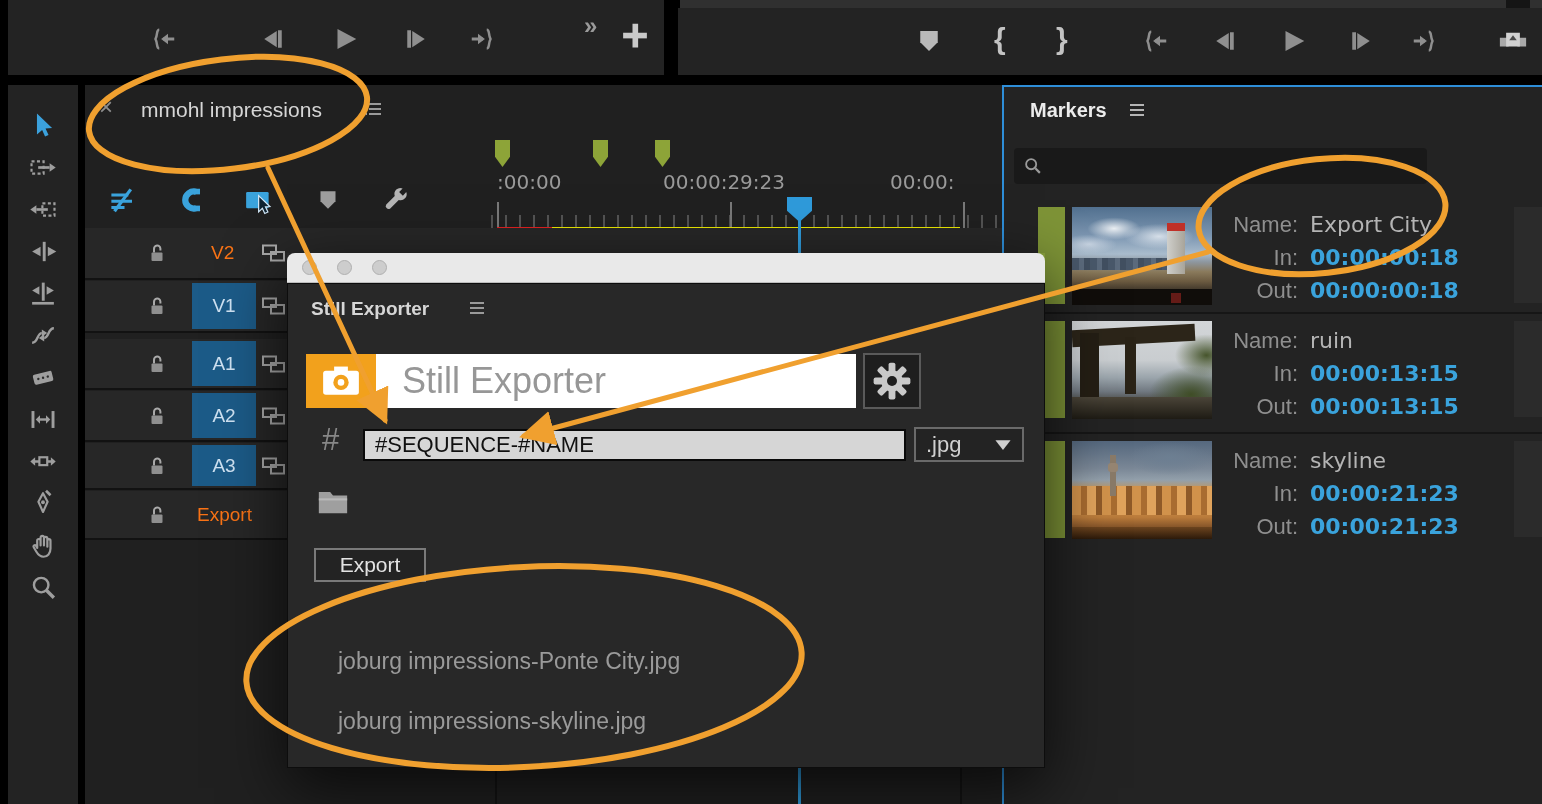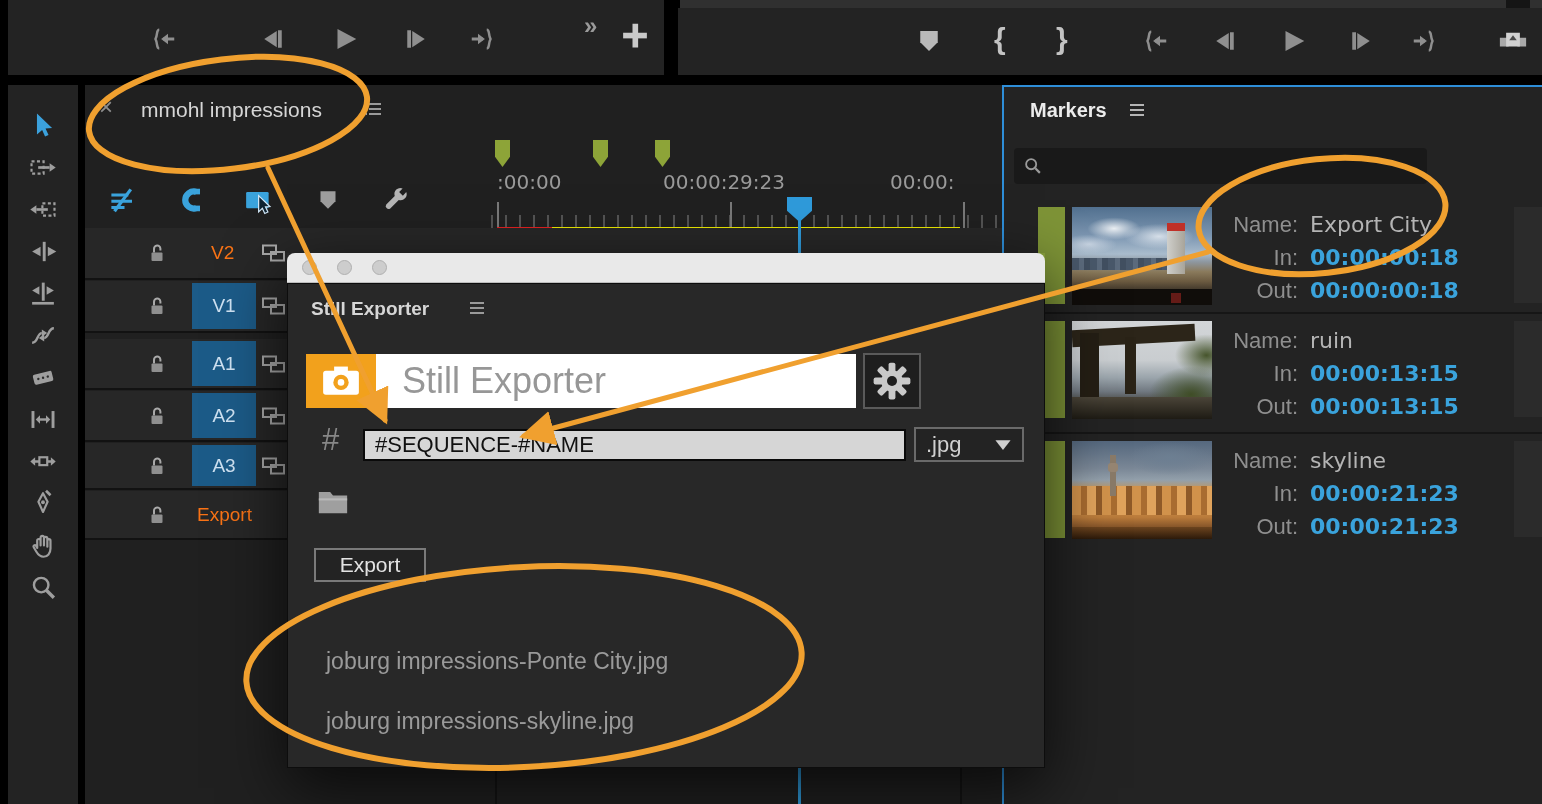--- a/index.html
+++ b/index.html
@@ -110,21 +110,21 @@
   .banner-white{left:88px;top:70px;width:480px;height:54px;background:#ffffff;display:flex;align-items:center;}
   .banner-title{margin-left:26px;font-size:36px;color:#979797;}
   .gear-btn{left:575px;top:69px;width:58px;height:56px;background:#1e1e1e;border:2px solid #5a5a5a;display:flex;align-items:center;justify-content:center;}
   .hash-label{left:34px;top:138px;font-size:31px;color:#878787;}
   .field{background:#d6d6d6;border:2px solid #0a0a0a;color:#111;font-size:22px;padding:0 10px;font-family:"Liberation Sans",sans-serif;outline:none;}
   .pattern-field{left:75px;top:145px;width:543px;height:32px;}
   .format-dd{left:626px;top:143px;width:110px;height:35px;background:#232323;border:2px solid #6a6a6a;display:flex;align-items:center;justify-content:space-between;padding:0 10px;color:#d0d0d0;font-size:22px;}
   .folder-ic{left:28px;top:203px;width:34px;height:28px;color:#9f9f9f;}
   .path-field{left:75px;top:206px;width:661px;height:30px;}
   .export-btn{left:26px;top:264px;width:112px;height:34px;background:#232323;border:2px solid #7a7a7a;color:#e2e2e2;font-size:21px;display:flex;align-items:center;justify-content:center;text-align:right;}
-  .file-line{left:38px;font-size:23px;color:#9a9a9a;height:30px;line-height:30px;}
+  .file-line{left:50px;font-size:23px;color:#9a9a9a;height:30px;line-height:30px;}
 
   .annot{position:absolute;left:0;top:0;width:1542px;height:804px;z-index:100;pointer-events:none;}
 </style>
 </head>
 <body>
 
 <div class="screen">
 
   <div class="abs toolbar-left">
     <div class="tbtn" style="left:140px"><svg viewBox="0 0 24 24">

